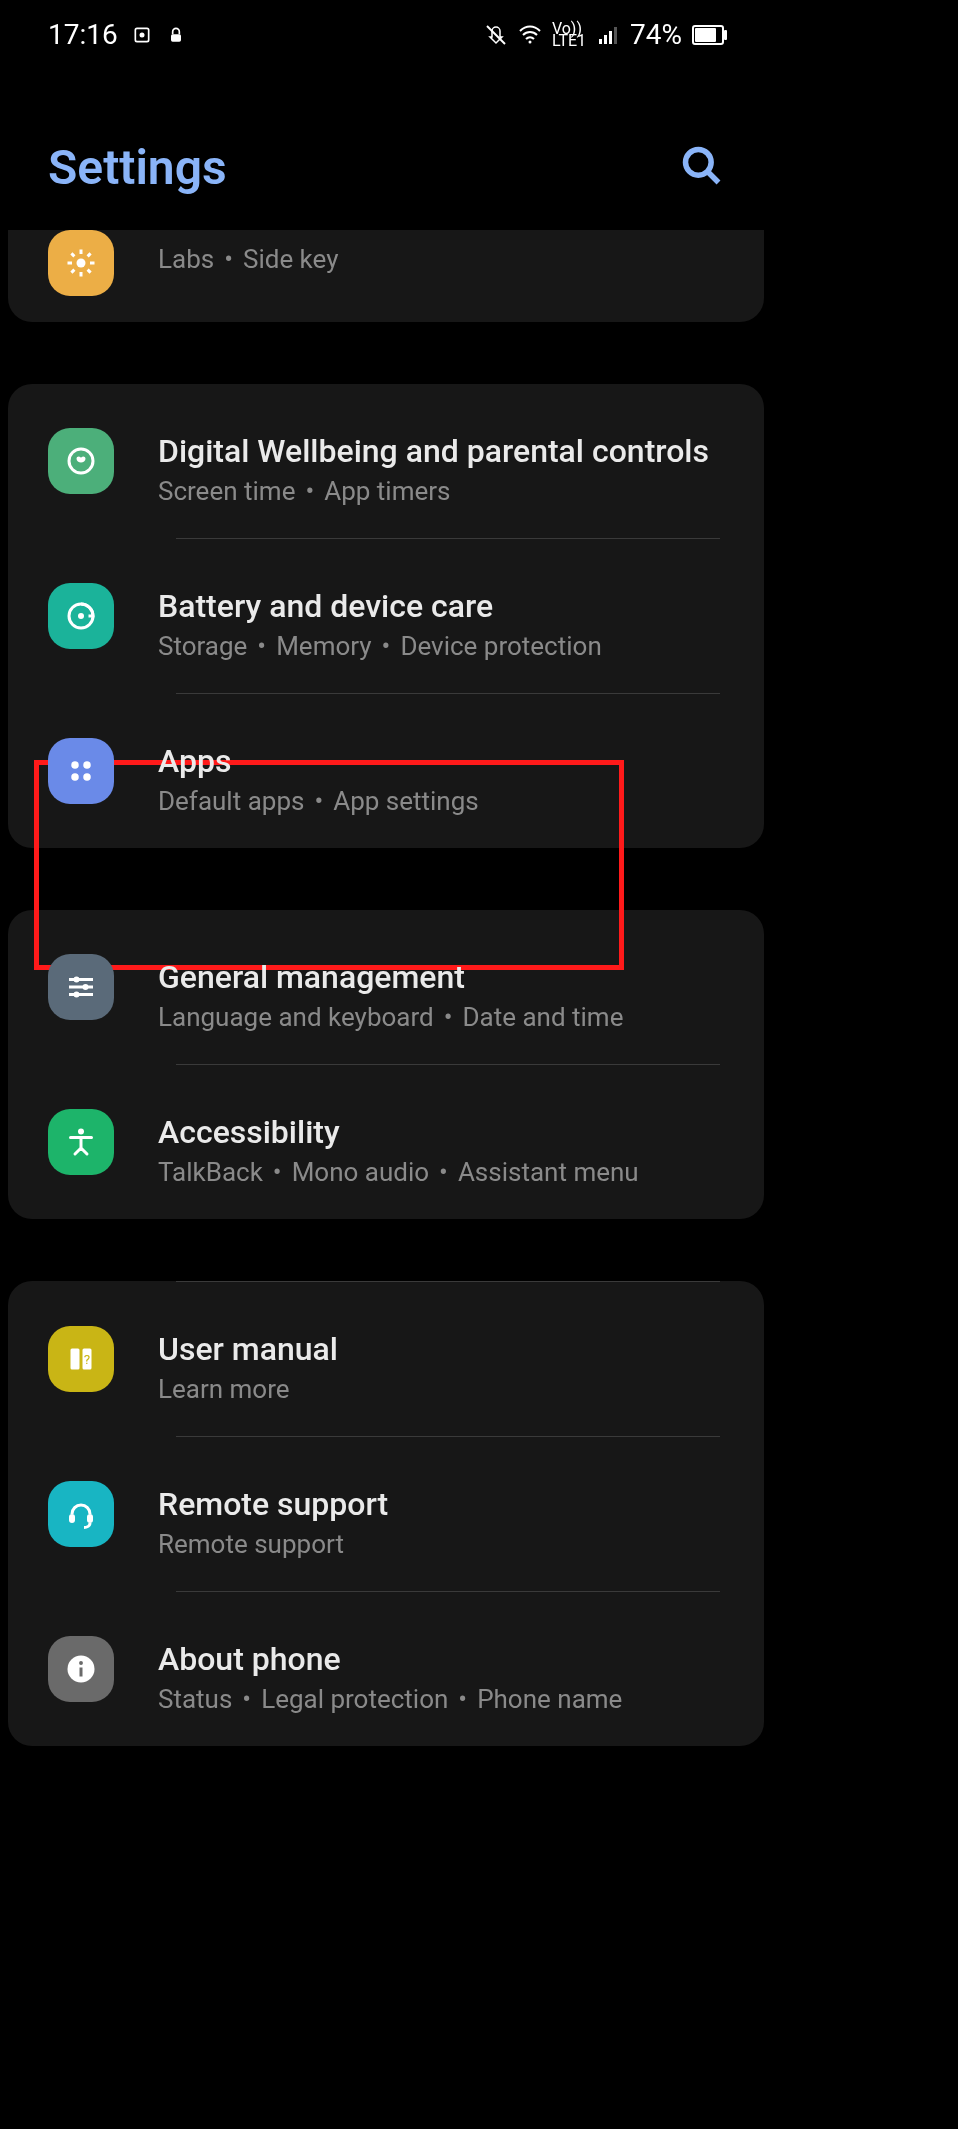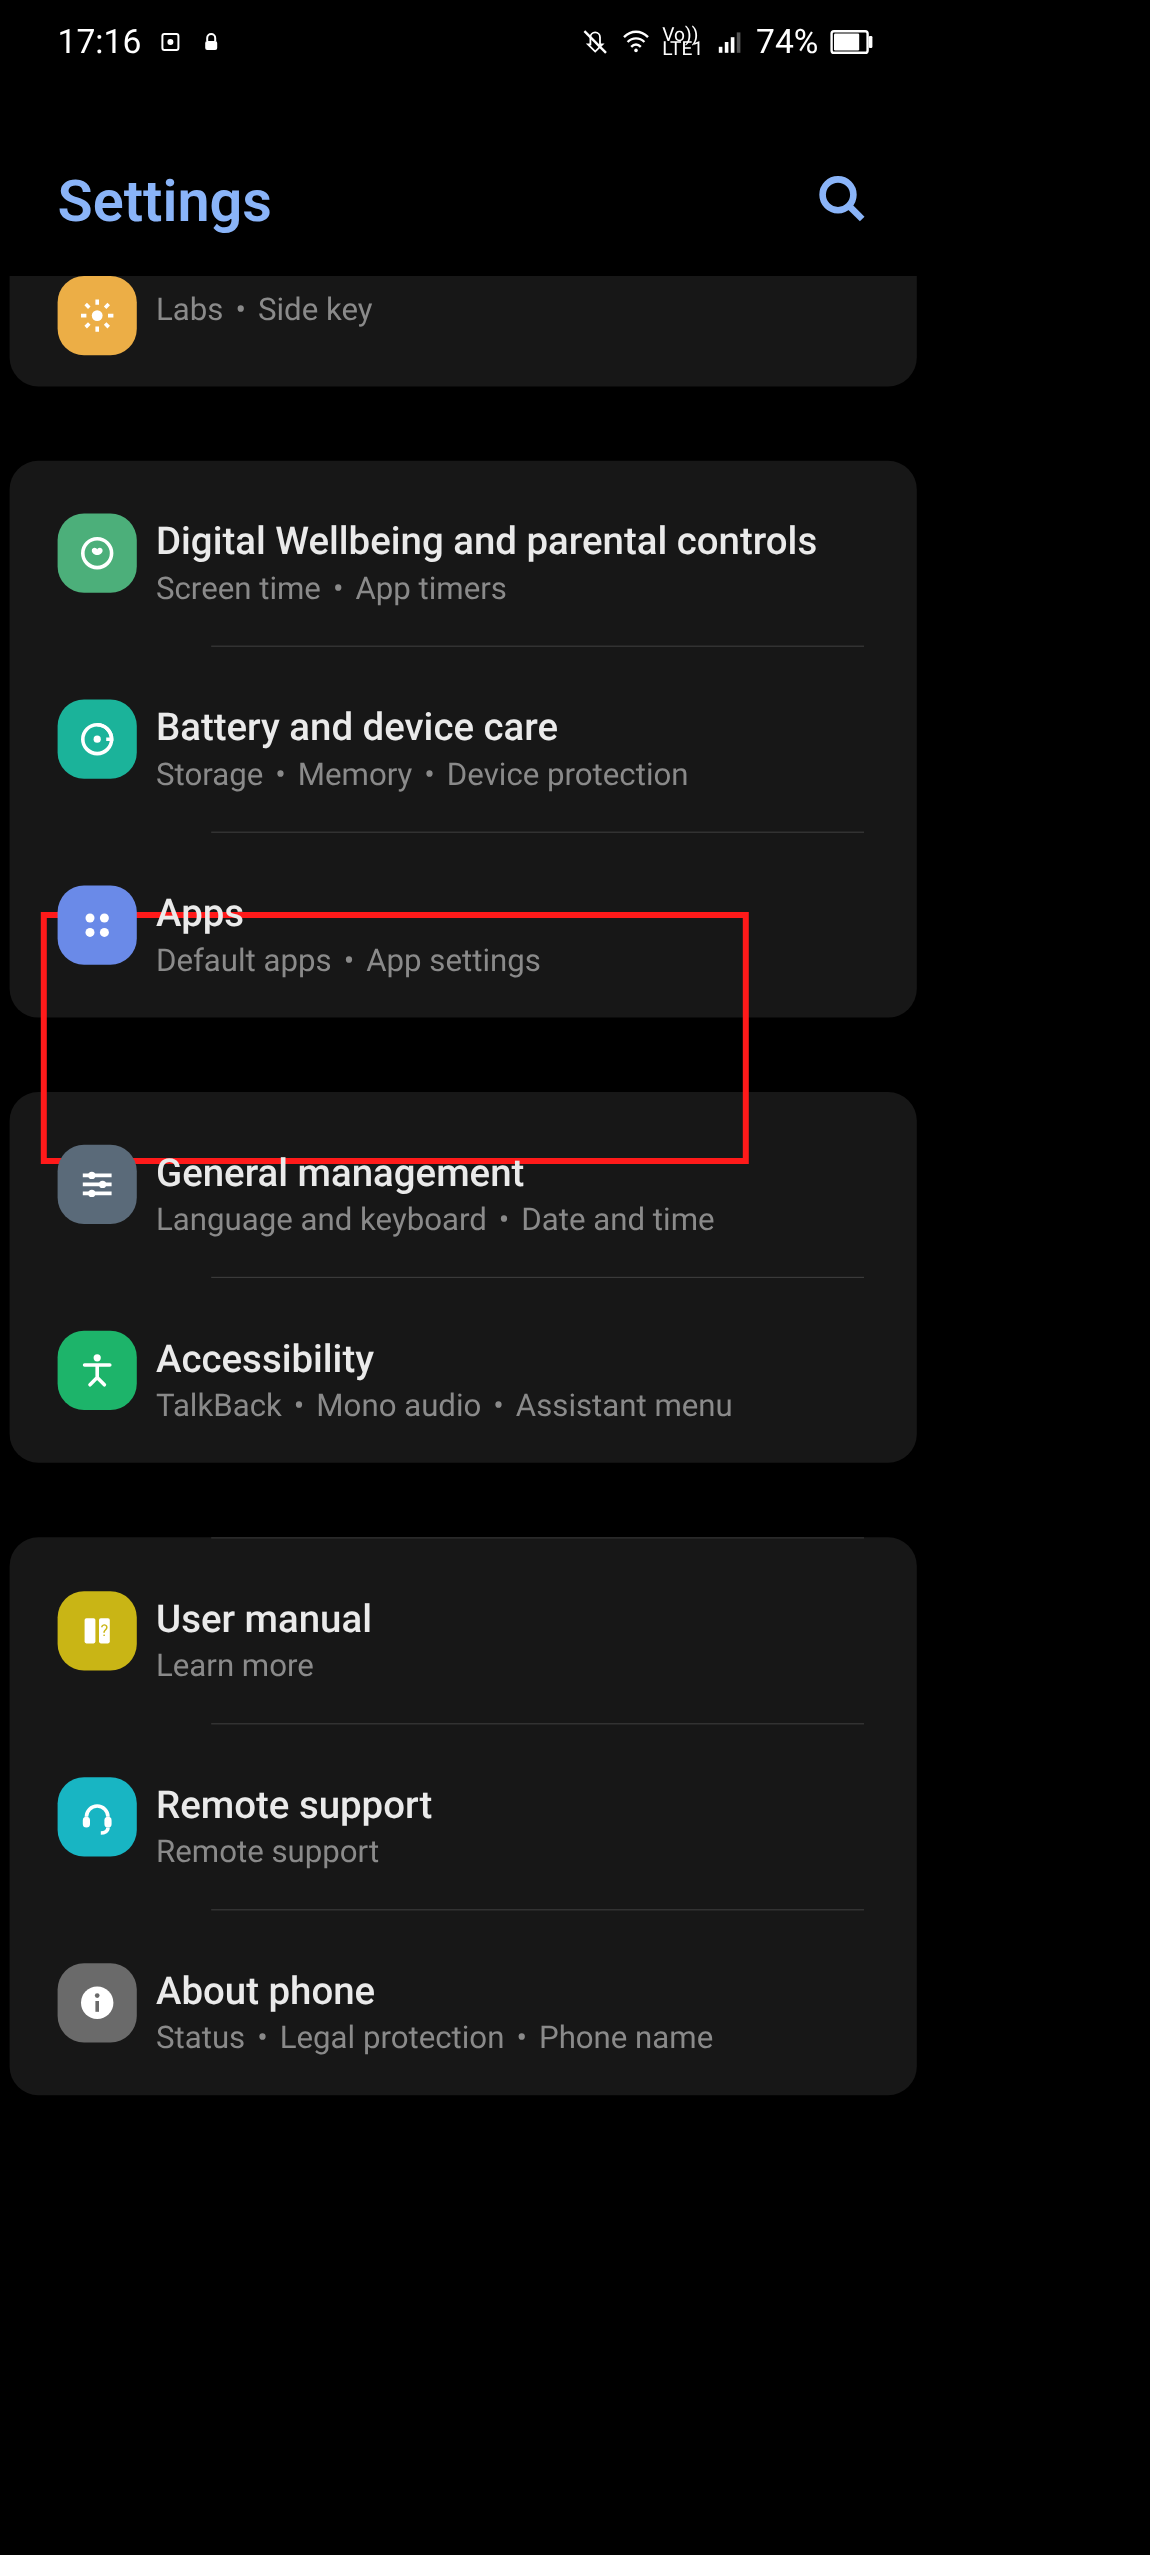--- a/index.html
+++ b/index.html
@@ -56,21 +56,21 @@
   .card {
     background:#171717;
     border-radius: 24px;
     margin: 0 8px 62px 8px;
     overflow: hidden;
   }
   .card.partial-top { border-top-left-radius: 0; border-top-right-radius:0; }
   .row {
     display:flex;
     align-items:center;
-    gap: 16px;
+    gap: 44px;
     padding: 26px 40px 26px 40px;
     position:relative;
   }
   .row .row-content { flex:1; padding-top:22px; padding-bottom:6px; }
   .row:first-child .row-content{ border-top:none; }
   .sep { height:1px; background:#3a3a3a; margin-left:168px; margin-right:44px; }
   .icon-badge {
     width: 66px; height:66px; border-radius: 22px;
     display:flex; align-items:center; justify-content:center;
     flex-shrink:0;

